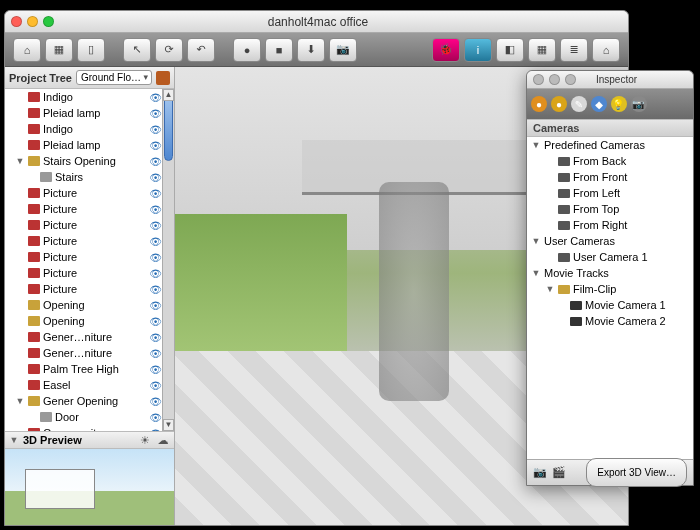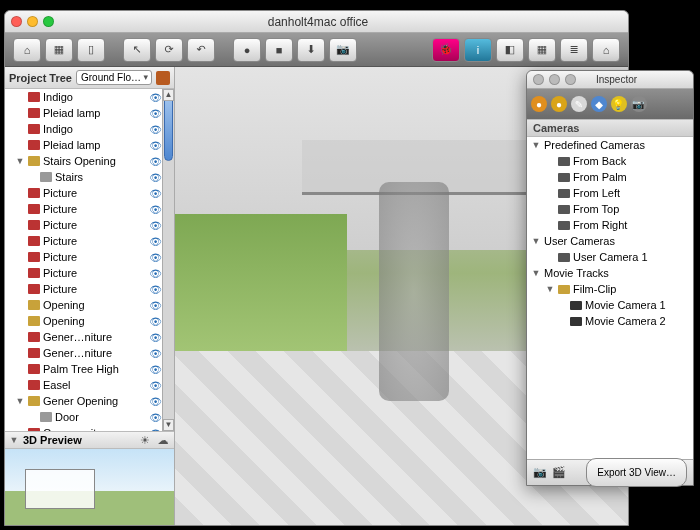--- a/index.html
+++ b/index.html
@@ -300,21 +300,21 @@
           <span>Predefined Cameras</span>
         </li>
         <li class="l2">
           <span class="disc"></span>
           <span class="cam"></span>
           <span>From Back</span>
         </li>
         <li class="l2">
           <span class="disc"></span>
           <span class="cam"></span>
-          <span>From Palm</span>
+          <span>From Front</span>
         </li>
         <li class="l2">
           <span class="disc"></span>
           <span class="cam"></span>
           <span>From Left</span>
         </li>
         <li class="l2">
           <span class="disc"></span>
           <span class="cam"></span>
           <span>From Top</span>

